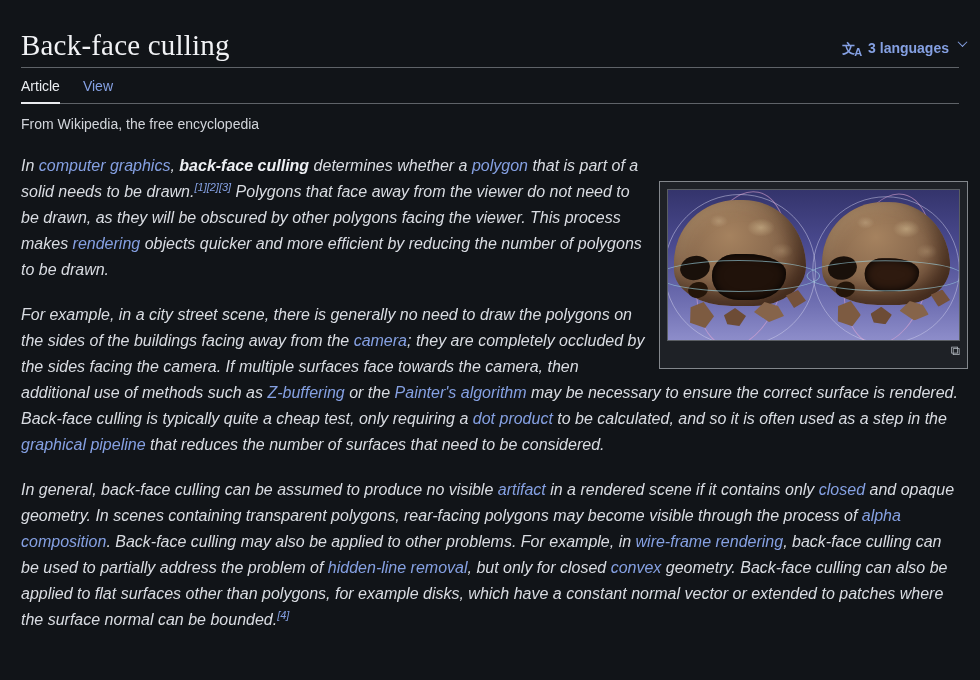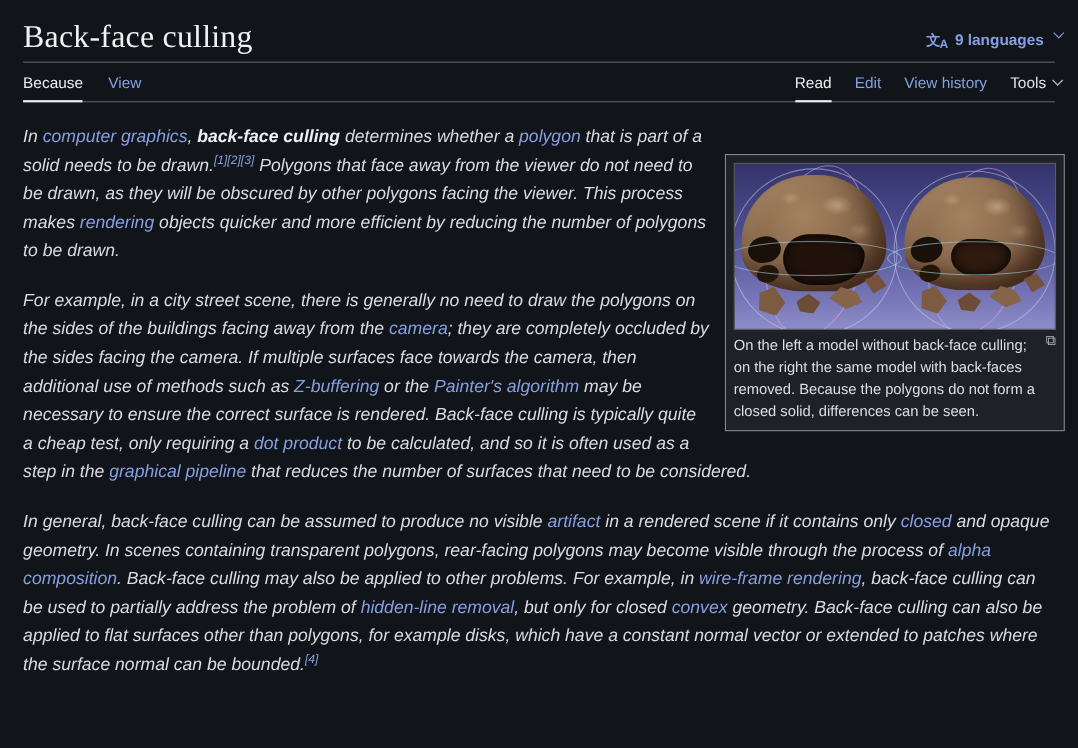--- a/index.html
+++ b/index.html
@@ -6,21 +6,21 @@
     --bg:#111418; --text:#d9dce2; --link:#85a0e2; --rule:#5f6368;
     --tab-active:#eceef2; --figure-border:#83878c; --figure-bg:#1e2126;
   }
   *{box-sizing:border-box;}
   html,body{margin:0;padding:0;}
   body{
     width:980px;height:680px;overflow:hidden;
     background:var(--bg);color:var(--text);
     font-family:"Liberation Sans",sans-serif;
   }
-  .page{padding:0 21px;}
+  .page{padding:0 21px;margin-top:11px;}
   
   .title-row{
     display:flex;justify-content:space-between;align-items:flex-end;
     height:57px;border-bottom:1px solid var(--rule);
   }
   h1.title{
     margin:0 0 5px 0;font-family:"Liberation Serif",serif;font-weight:400;
     font-size:29px;color:#f1f2f5;letter-spacing:.2px;line-height:1.1;
   }
   .lang-btn{
@@ -112,41 +112,33 @@
 </head>
 <body>
 
 <div class="page">
 
   <header>
     <div class="title-row">
       <h1 class="title">Back-face culling</h1>
       <div class="lang-btn">
         <span class="lang-ico"><span class="cjk">文</span><span class="lat">A</span></span>
-        <span>9 languages</span>
+        <span>3 languages</span>
         <span class="chev"></span>
       </div>
     </div>
 
     <div class="tabbar">
       <nav class="tabs left">
-        <a class="tab active">Because</a>
+        <a class="tab active">Article</a>
         <a class="tab">View</a>
-      </nav>
-      <nav class="tabs right">
-        <a class="tab active">Read</a>
-        <a class="tab">Edit</a>
-        <a class="tab">View history</a>
-        <a class="tab plain">
-          <span>Tools</span>
-          <span class="chev gray"></span>
-        </a>
       </nav>
     </div>
 
+    <div class="subtitle">From Wikipedia, the free encyclopedia</div>
   </header>
 
   <main>
 
     <figure class="thumb">
       <div class="render">
         <div class="skull s-left">
           <div class="orbit big"></div>
           <div class="orbit pink"></div>
           <div class="cranium"></div>
@@ -167,21 +159,20 @@
           <div class="socket a"></div>
           <div class="socket b"></div>
           <div class="frag f1"></div>
           <div class="frag f2"></div>
           <div class="frag f3"></div>
           <div class="frag f4"></div>
           <div class="orbit eq"></div>
         </div>
       </div>
       <div class="magnify">⧉</div>
-      <figcaption>On the left a model without back-face culling; on the right the same model with back-faces removed. Because the polygons do not form a closed solid, differences can be seen.</figcaption>
     </figure>
 
     <p>In <a href="#">computer graphics</a>, <b>back-face culling</b> determines whether a <a href="#">polygon</a> that is part of a solid needs to be drawn.<sup class="ref"><a href="#">[1]</a></sup><sup class="ref"><a href="#">[2]</a></sup><sup class="ref"><a href="#">[3]</a></sup> Polygons that face away from the viewer do not need to be drawn, as they will be obscured by other polygons facing the viewer. This process makes <a href="#">rendering</a> objects quicker and more efficient by reducing the number of polygons to be drawn.</p>
     <p>For example, in a city street scene, there is generally no need to draw the polygons on the sides of the buildings facing away from the <a href="#">camera</a>; they are completely occluded by the sides facing the camera. If multiple surfaces face towards the camera, then additional use of methods such as <a href="#">Z-buffering</a> or the <a href="#">Painter's algorithm</a> may be necessary to ensure the correct surface is rendered. Back-face culling is typically quite a cheap test, only requiring a <a href="#">dot product</a> to be calculated, and so it is often used as a step in the <a href="#">graphical pipeline</a> that reduces the number of surfaces that need to be considered.</p>
     <p>In general, back-face culling can be assumed to produce no visible <a href="#">artifact</a> in a rendered scene if it contains only <a href="#">closed</a> and opaque geometry. In scenes containing transparent polygons, rear-facing polygons may become visible through the process of <a href="#">alpha composition</a>. Back-face culling may also be applied to other problems. For example, in <a href="#">wire-frame rendering</a>, back-face culling can be used to partially address the problem of <a href="#">hidden-line removal</a>, but only for closed <a href="#">convex</a> geometry. Back-face culling can also be applied to flat surfaces other than polygons, for example disks, which have a constant normal vector or extended to patches where the surface normal can be bounded.<sup class="ref"><a href="#">[4]</a></sup></p>
 
   </main>
 </div>
 
 </body></html>

